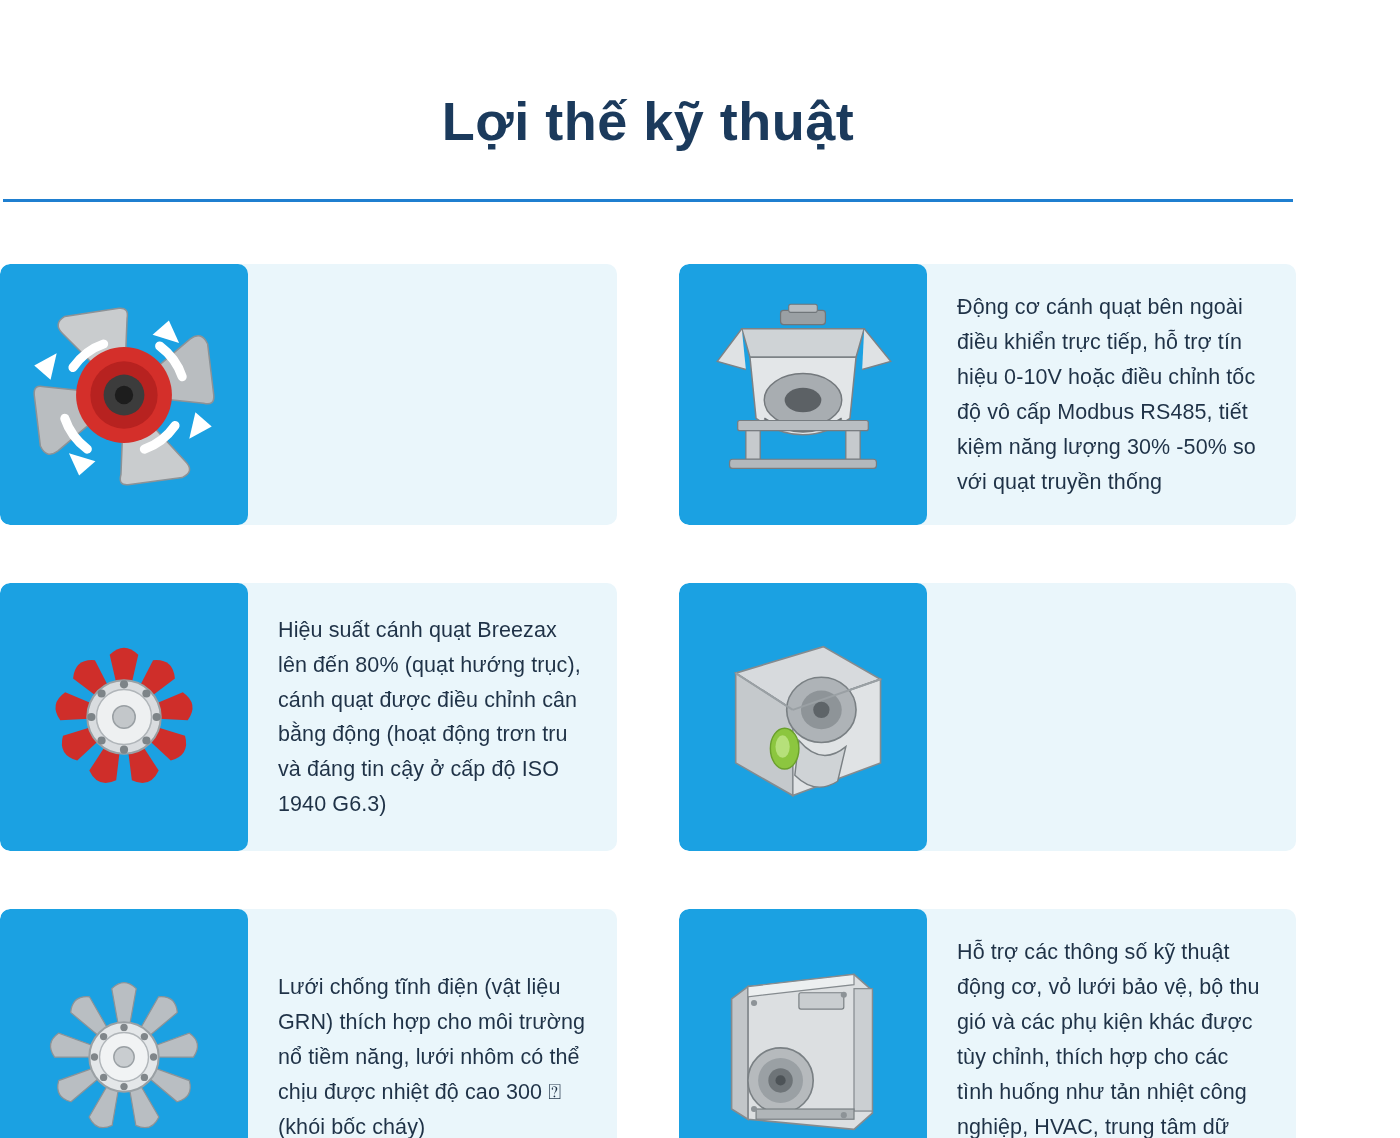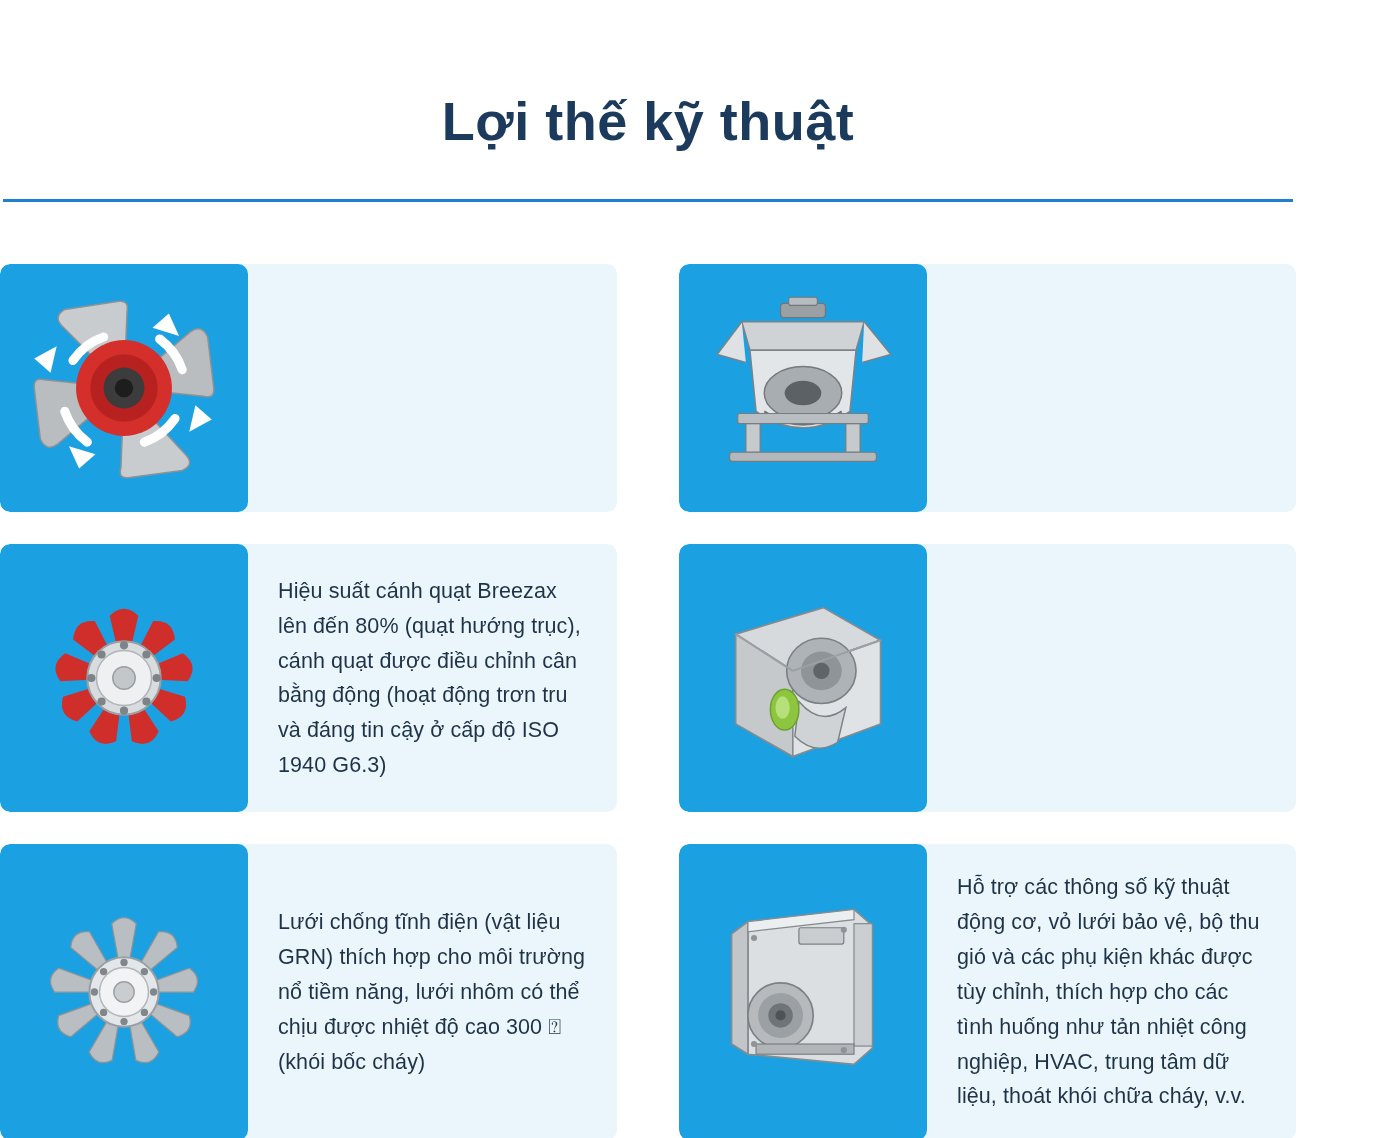--- a/index.html
+++ b/index.html
@@ -78,21 +78,21 @@
     align-items: center;
   }
   .card-text p {
     margin: 0;
     font-size: 21.5px;
     line-height: 1.62;
     color: #1f3247;
     letter-spacing: 0.1px;
   }
 
-  .card.tall { min-height: 268px; }
+  .card.tall { min-height: 268px; margin-top: 26px; }
 
   
   .ill {
     width: 204px;
     height: 196px;
     display: block;
   }
 </style>
 </head>
 <body>
@@ -144,20 +144,23 @@
             <path d="M62 118 q38 26 76 0" fill="none" stroke="#6e7478" stroke-width="2"></path>
             <rect x="36" y="120" width="128" height="10" rx="2" fill="#b9bec2" stroke="#777c80" stroke-width="1.2"></rect>
             <rect x="44" y="130" width="14" height="28" fill="#c6cacd" stroke="#777c80" stroke-width="1.2"></rect>
             <rect x="142" y="130" width="14" height="28" fill="#c6cacd" stroke="#777c80" stroke-width="1.2"></rect>
             <rect x="28" y="158" width="144" height="9" rx="3" fill="#b3b8bc" stroke="#777c80" stroke-width="1.2"></rect>
             <path d="M160 30 L186 62 L158 70" fill="#dfe2e4" stroke="#7d8286" stroke-width="1.4"></path>
             <path d="M40 30 L16 62 L44 70" fill="#dfe2e4" stroke="#7d8286" stroke-width="1.4"></path>
           </g>
         </svg>
       </div>
+      <div class="card-text">
+        <p>Động cơ cánh quạt bên ngoài điều khiển trực tiếp, hỗ trợ tín hiệu 0-10V hoặc điều chỉnh tốc độ vô cấp Modbus RS485, tiết kiệm năng lượng 30% -50% so với quạt truyền thống</p>
+      </div>
     </div>
 
     <div class="card tall">
       <div class="card-visual">
         <svg class="ill" viewBox="0 0 200 190">
           <g fill="#cf2e2a">
             <path d="M100 95 L86 34 Q100 20 114 34 Z" transform="rotate(0 100 95)"></path>
             <path d="M100 95 L86 34 Q100 20 114 34 Z" transform="rotate(40 100 95)"></path>
             <path d="M100 95 L86 34 Q100 20 114 34 Z" transform="rotate(80 100 95)"></path>
             <path d="M100 95 L86 34 Q100 20 114 34 Z" transform="rotate(120 100 95)"></path>

